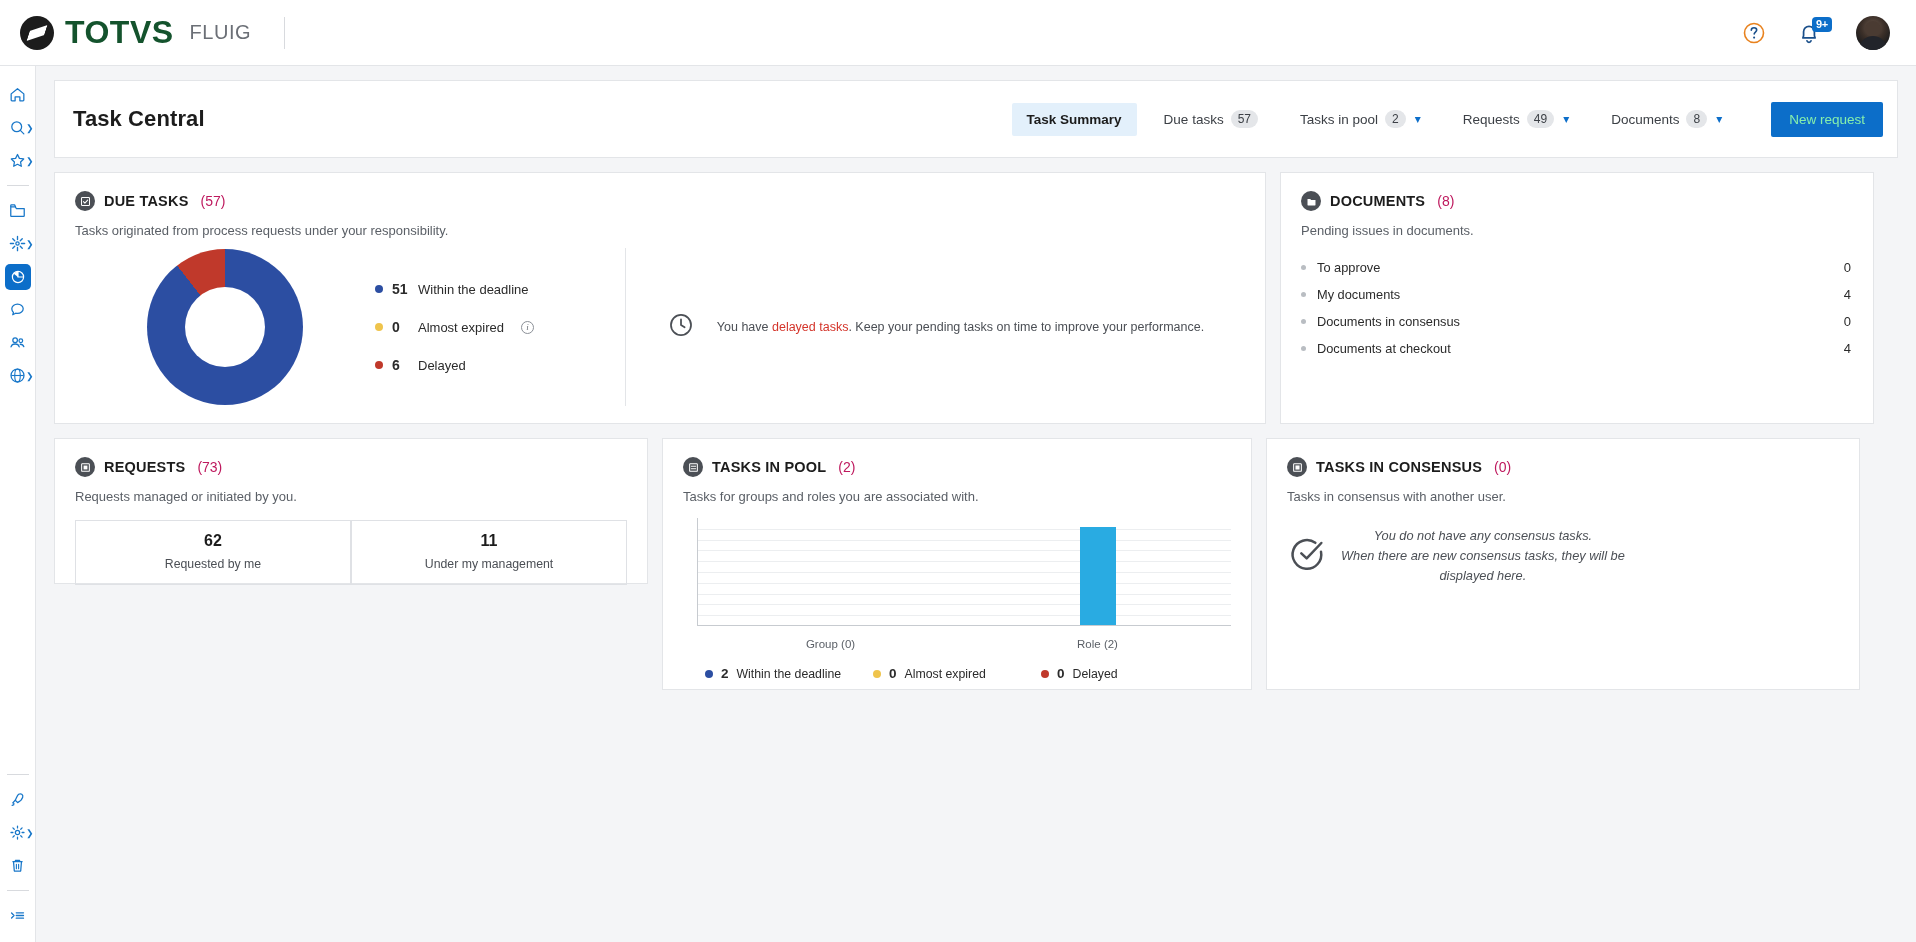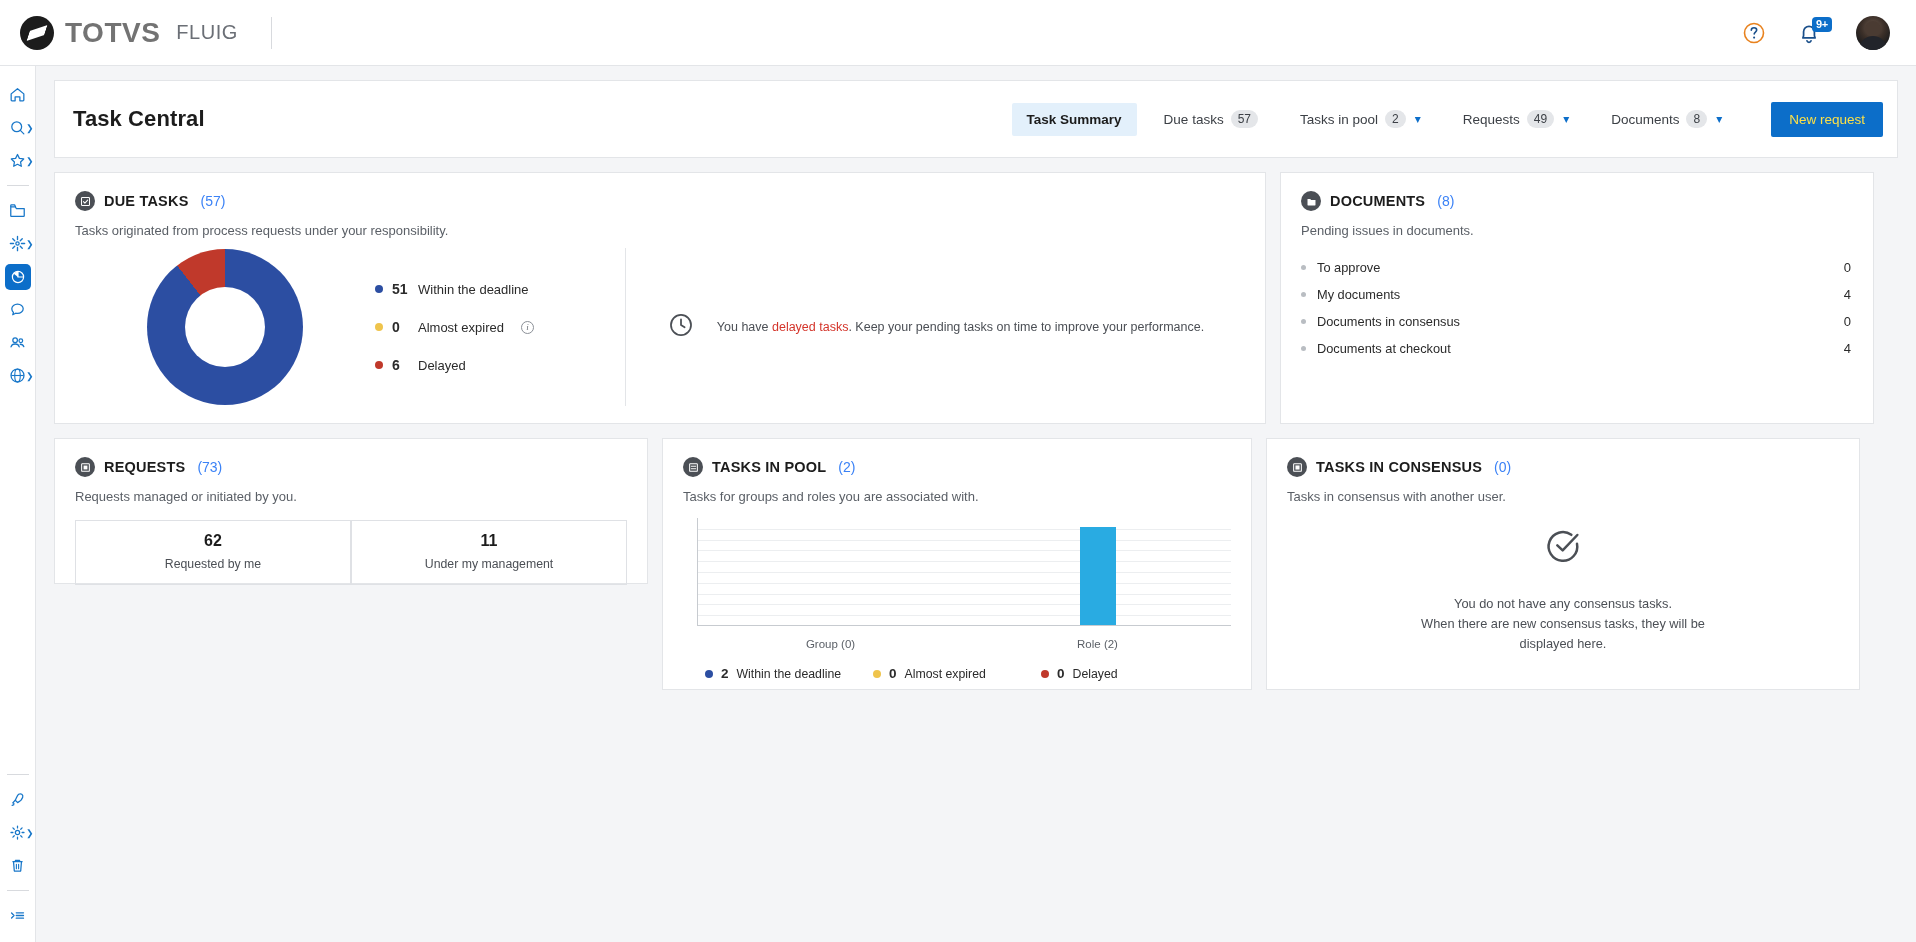--- a/index.html
+++ b/index.html
@@ -25,21 +25,21 @@
   .brand-mark {
     width: 34px; height: 34px; border-radius: 50%;
     background: #1c1c1c; position: relative; flex: none;
   }
   .brand-mark::after {
     content: ""; position: absolute; left: 9px; top: 9px;
     width: 16px; height: 16px; background: #ffffff;
     transform: skewX(-18deg);
     clip-path: polygon(0 38%, 100% 0, 100% 62%, 0 100%);
   }
-  .brand-totvs { font-size: 28px; font-weight: bold; letter-spacing: .5px; color: #737373; }
+  .brand-totvs { font-size: 32px; font-weight: bold; letter-spacing: .5px; color: #14532d; }
   .brand-fluig { font-size: 20px; color: #6b6f76; letter-spacing: .5px; margin-left: 5px; }
   .brand-div { width: 1px; height: 32px; background: #d8dade; margin-left: 22px; }
 
   .topbar-right {
     margin-left: auto; display: flex; align-items: center;
     gap: 30px; padding-right: 26px;
   }
   .ic-help { width: 24px; height: 24px; display:block; }
   .bell-wrap { position: relative; width: 30px; height: 26px; }
   .badge {
@@ -114,21 +114,21 @@
     white-space: nowrap; border-radius: 2px;
   }
   .nav-tab.active { background: #e3f0fb; color: #1c1c1c; font-weight: bold; }
   .pill {
     background: #e4e6e9; color: #3c4046;
     border-radius: 9px; font-size: 12px;
     padding: 1px 7px; line-height: 16px;
   }
   .chev-d { color: #0c6ec9; font-size: 12px; margin-left: 2px; }
   .btn-primary {
-    background: #0c6ec9; color: #fde047;
+    background: #0c6ec9; color: #86efac;
     font-size: 13.5px; border: 0; cursor: pointer;
     padding: 10px 18px; margin-left: 22px;
     border-radius: 2px; white-space: nowrap;
   }
 
   
   .grid-row { display: flex; padding: 0 18px; gap: 14px; }
   .grid-row.r1 { margin-top: 14px; }
   .grid-row.r2 { margin-top: 14px; align-items: flex-start; }
 
@@ -139,21 +139,21 @@
   }
   .card-title { display: flex; align-items: center; gap: 9px; }
   .card-ico {
     width: 20px; height: 20px; border-radius: 50%;
     background: #4b4f55; color: #fff;
     display: flex; align-items: center; justify-content: center;
     flex: none;
   }
   .card-ico svg { display: block; }
   .card-name { font-size: 14.5px; font-weight: bold; color: #1c1c1c; letter-spacing: .2px; }
-  .card-count { font-size: 14px; color: #3b82f6; margin-left: 3px; }
+  .card-count { font-size: 14px; color: #be185d; margin-left: 3px; }
   .card-desc { font-size: 13px; color: #5a5f66; margin-top: 12px; }
 
   
   .c-due { width: 1212px; height: 252px; position: relative; }
   .due-body { display: flex; align-items: stretch; margin-top: 6px; height: 166px; }
   .donut-wrap { width: 300px; display: flex; align-items: center; justify-content: center; }
   .donut {
     width: 156px; height: 156px; border-radius: 50%;
     position: relative;
   }
@@ -212,21 +212,21 @@
     background: #29abe2;
   }
   .xlabels { display: flex; margin-top: 8px; padding-left: 14px; }
   .xlab { flex: 1; text-align: center; font-size: 11.5px; color: #5a5f66; }
   .pool-legend { display: flex; margin-top: 16px; padding: 0 22px; }
   .pl-item { flex: 1; display: flex; align-items: center; gap: 8px; font-size: 12.3px; color: #2b2b2b; }
   .pl-val { font-weight: bold; font-size: 13.5px; }
 
   
   .c-cons { width: 594px; height: 252px; }
-  .cons-empty { margin-top: 22px; display: flex; flex-direction: column; align-items: center; gap: 24px; }
+  .cons-empty { margin-top: 22px; display: flex; flex-direction: row; align-items: center; gap: 14px; font-style: italic; }
   .cons-txt { font-size: 12.8px; color: #4b4f55; text-align: center; line-height: 1.55; max-width: 320px; }
 </style>
 </head>
 <body>
 
 <div class="topbar">
   <div class="brand">
     <div class="brand-mark"></div>
     <span class="brand-totvs">TOTVS</span>
     <span class="brand-fluig">FLUIG</span>

